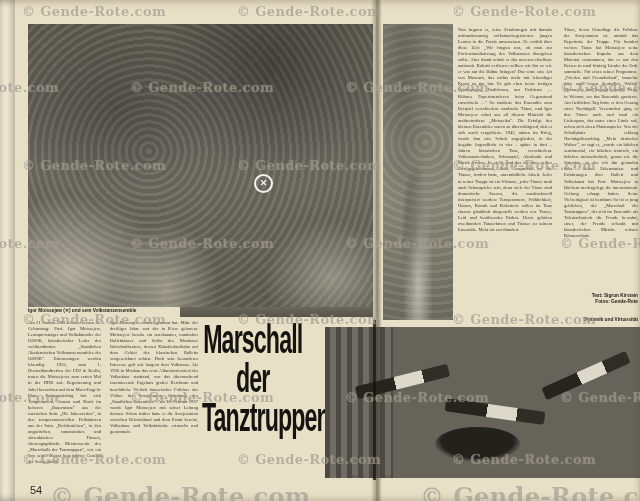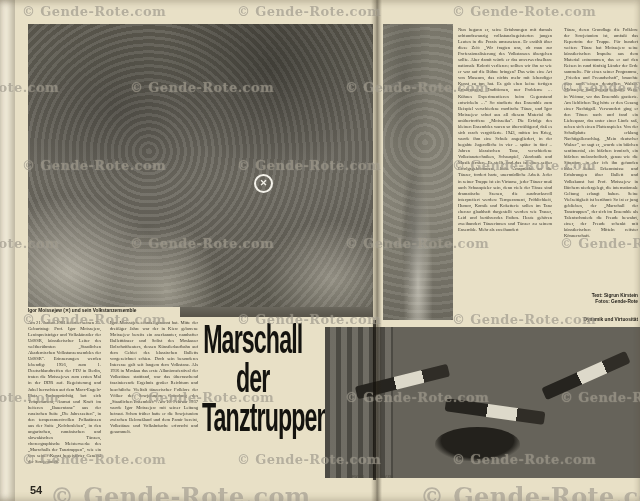--- a/index.html
+++ b/index.html
@@ -54,21 +54,21 @@
   .fold-dark{left:373px;top:320px;width:3px;height:160px;background:rgba(20,18,12,.75);}
   
   .micro-box{position:absolute;overflow:hidden;}
   .micro{width:200%;height:200%;transform:scale(.5);transform-origin:0 0;
      color:#3a372e;font-size:9.2px;line-height:1.32;text-align:justify;}
   .caption-text{font-family:"Liberation Sans",sans-serif;font-weight:700;color:#211e18;
      font-size:9.5px;text-align:left;line-height:1.1;}
   .credit-text{font-family:"Liberation Sans",sans-serif;font-weight:700;color:#24211b;
      font-size:9.5px;text-align:right;line-height:1.35;}
   .fw{font-family:"Liberation Sans",sans-serif;color:#4a473e;font-size:7px;text-align:left;}
-  .pagenum{font-family:"Liberation Sans",sans-serif;font-weight:700;color:#2a2720;font-size:11px;}
+  .pagenum{font-family:"Liberation Sans",sans-serif;font-weight:400;color:#2a2720;font-size:11px;}
   .headline{left:202px;top:320px;width:175px;height:135px;text-align:center;}
   .hl-line{font-family:"Liberation Sans",sans-serif;font-weight:700;font-size:40px;
      line-height:39px;color:#14130f;letter-spacing:-1.5px;white-space:nowrap;
      transform:scaleX(.58);transform-origin:0 0;}
   
   #wm-layer{left:0;top:0;width:640px;height:382px;pointer-events:none;z-index:40;}
   .wm{position:absolute;font-family:"DejaVu Serif",serif;font-weight:700;font-size:13px;
      color:rgba(140,132,116,.58);text-shadow:0 0 1px rgba(255,255,255,.35);
      letter-spacing:.4px;white-space:nowrap;}
   .wm.big{font-size:24px;color:rgba(130,122,106,.5);}

